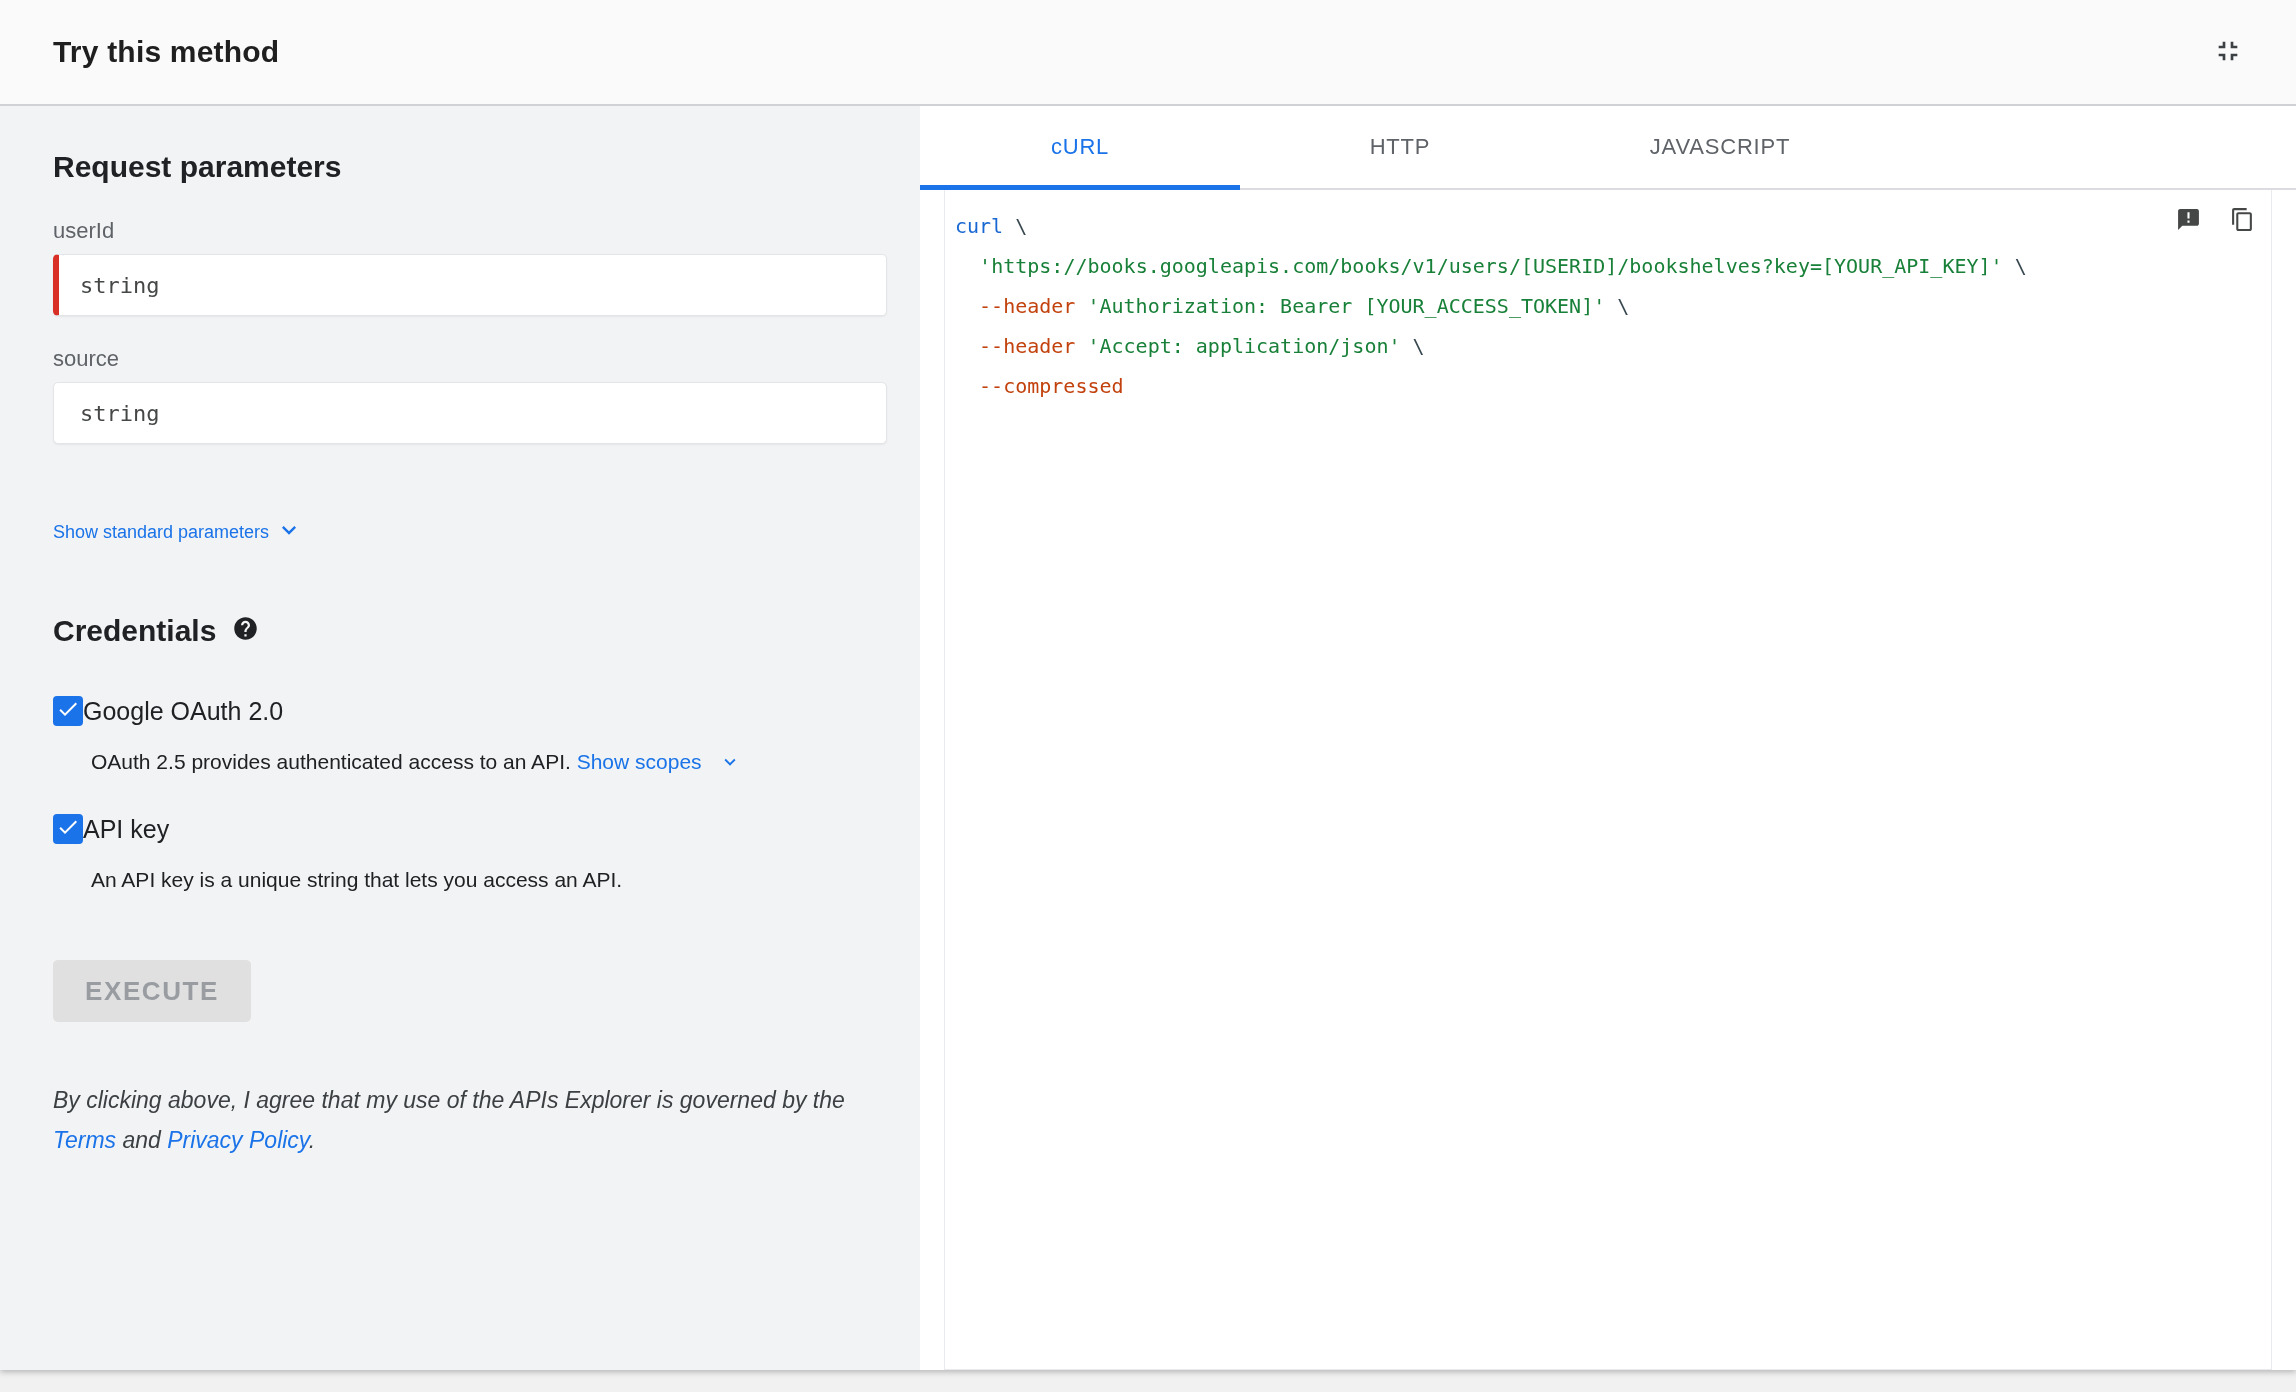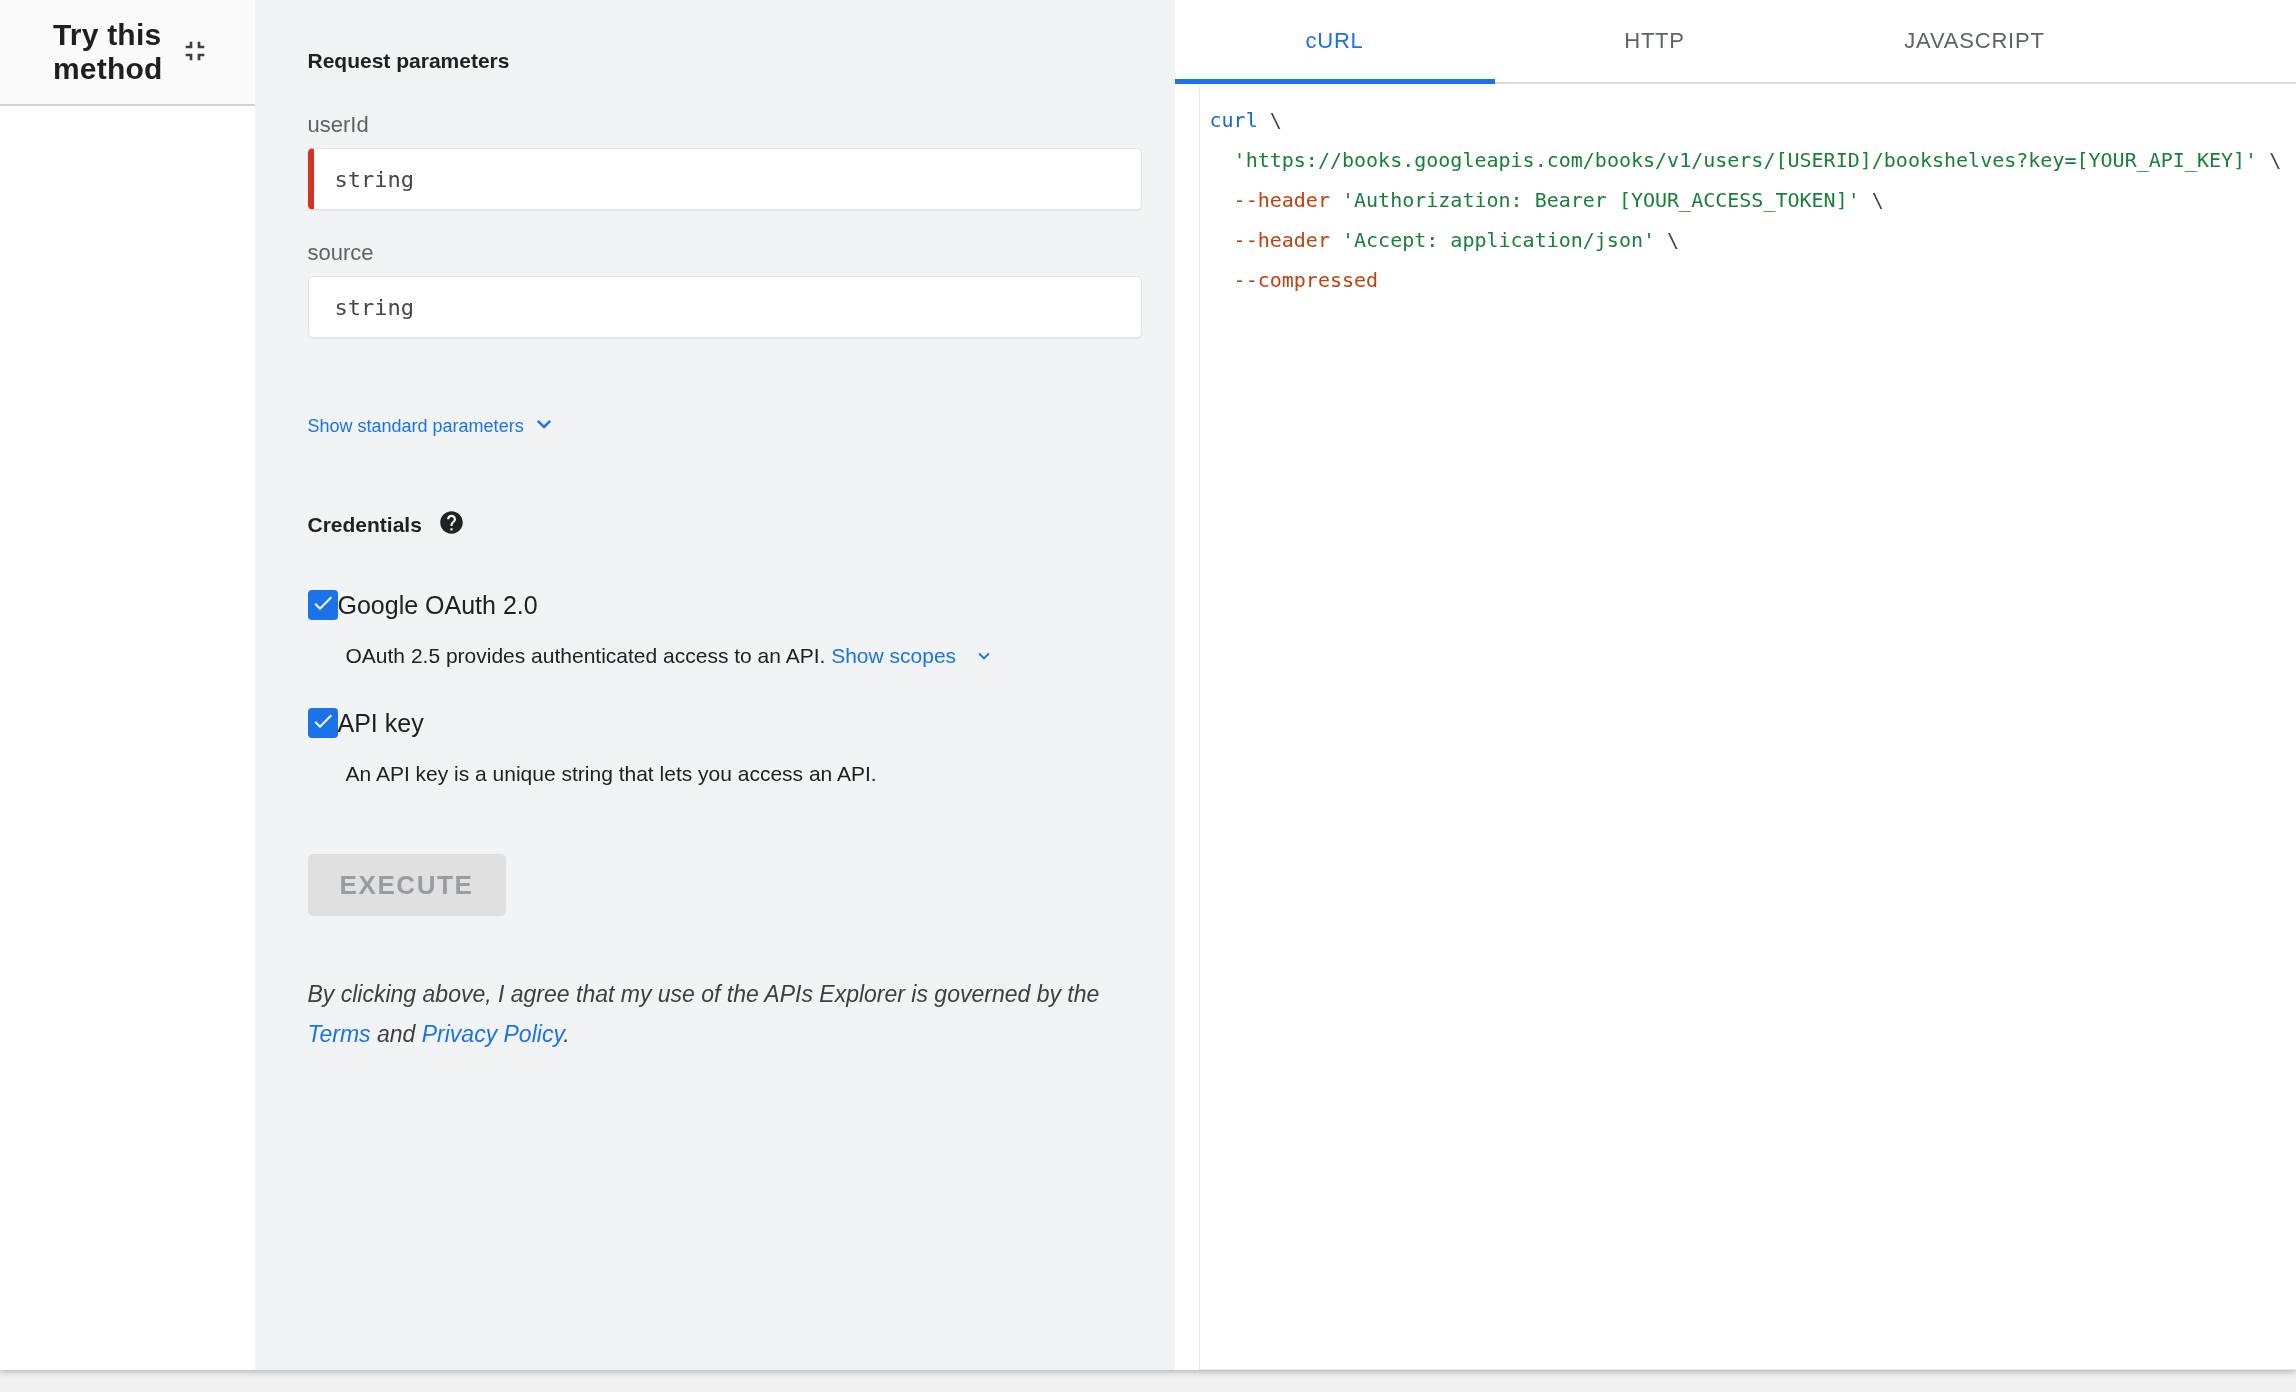--- a/index.html
+++ b/index.html
@@ -5,21 +5,21 @@
   * { box-sizing: border-box; margin: 0; padding: 0; }
   html, body { width: 2296px; height: 1392px; overflow: hidden; }
   body {
     font-family: "Liberation Sans", sans-serif;
     background: #f1f1f1;
     color: #202124;
   }
   .dialog {
     width: 2296px; height: 1370px;
     background: #ffffff;
-    display: flex; flex-direction: row;
+    display: flex; flex-direction: column;
     box-shadow: 0 2px 6px rgba(0,0,0,.25);
   }
   
   .dialog-header {
     height: 106px; flex: 0 0 106px;
     background: #fafafa;
     border-bottom: 2px solid #cfd1d4;
     display: flex; align-items: center; justify-content: space-between;
     padding: 0 44px 0 53px;
   }
@@ -34,21 +34,21 @@
   .left-panel {
     width: 920px; flex: 0 0 920px;
     background: #f1f3f4;
     padding: 46px 33px 0 53px;
   }
   .right-panel {
     flex: 1; background: #ffffff;
     display: flex; flex-direction: column; min-width: 0;
   }
   
-  .section-heading { font-size: 21px; font-weight: 700; color: #202124; line-height: 30px; }
+  .section-heading { font-size: 30px; font-weight: 700; color: #202124; line-height: 30px; }
   .request-heading { margin-bottom: 36px; }
   .field-label { font-size: 22px; color: #5f6368; line-height: 26px; margin-bottom: 10px; }
   .param-input {
     display: block; width: 834px; height: 62px;
     background: #ffffff;
     border: 1px solid #e3e5e8; border-radius: 5px;
     font-family: "DejaVu Sans Mono", "Liberation Mono", monospace;
     font-size: 22px; color: #3c4043;
     padding: 0 20px 0 26px;
     margin-bottom: 30px;

